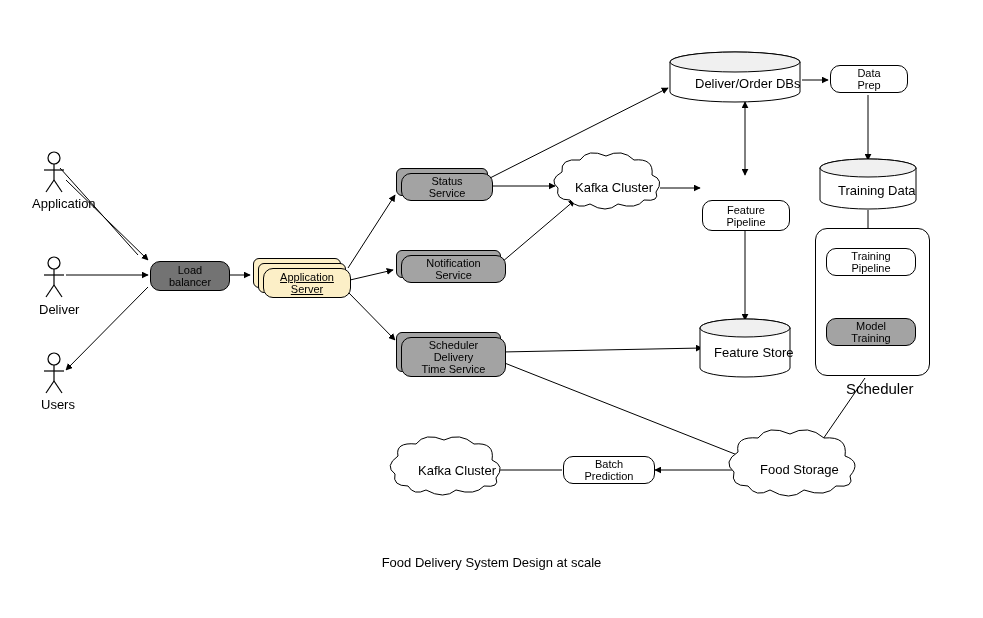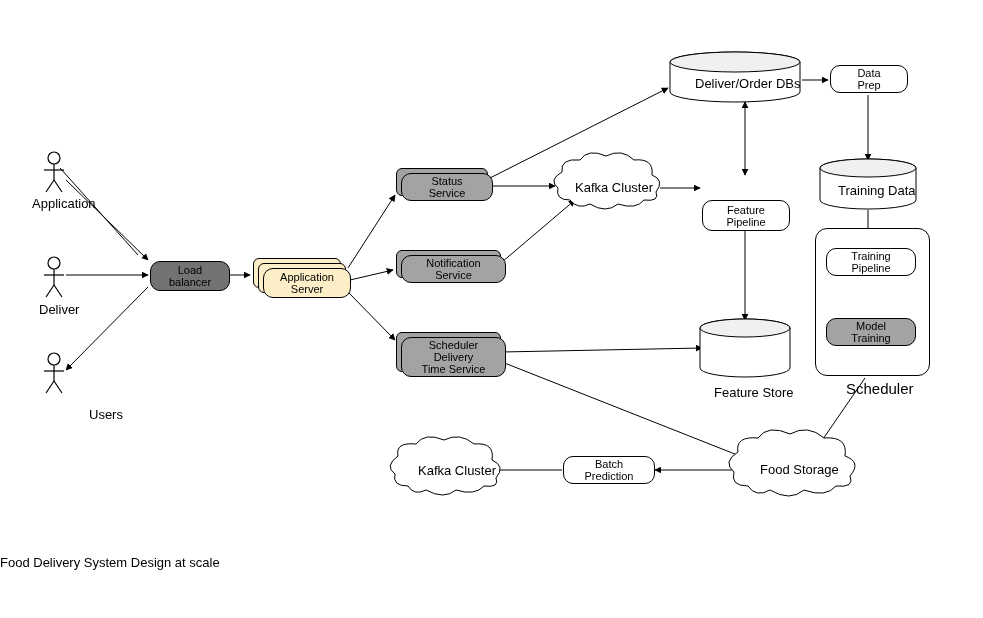--- a/index.html
+++ b/index.html
@@ -21,31 +21,32 @@
     border-radius: 10px;
     background: #fff;
     display: flex;
     align-items: center;
     justify-content: center;
     text-align: center;
     padding: 2px 16px;
     box-sizing: border-box;
   }
   .teal { background: #737373; }
-  .yellow { background: #FCEFC7; }
+  .yellow { background: #FCEFC7; text-decoration: underline; }
   .blue { background: #a3a3a3; }
   .label {
     position: absolute;
     font-size: 13px;
     text-align: center;
     white-space: nowrap;
   }
   .title {
     position: absolute;
     font-size: 13px;
+    text-align: center;
     left: 0;
     right: 0;
   }
   svg.overlay {
     position: absolute;
     top: 0; left: 0;
     width: 983px; height: 618px;
     pointer-events: none;
   }
   .stack-back {
@@ -160,21 +161,21 @@
       <path d="M 748 486 Q 730 486 734 472 Q 722 462 738 452 Q 735 436 758 438 Q 768 424 790 434 Q 808 424 824 438 Q 848 436 845 456 Q 862 462 850 476 Q 855 488 836 486 Q 826 498 804 490 Q 790 502 770 490 Q 756 498 748 486 Z"></path>
     </g>
 
     <g stroke="#000" fill="#fff">
       <path d="M 408 486 Q 392 486 395 474 Q 384 466 398 456 Q 395 442 416 444 Q 425 432 444 440 Q 460 432 474 444 Q 495 442 492 460 Q 506 466 496 478 Q 500 488 484 486 Q 475 496 456 490 Q 444 500 426 490 Q 414 496 408 486 Z"></path>
     </g>
   </svg>
 
   <div class="label" style="left:32px; top:196px;">Application</div>
   <div class="label" style="left:39px; top:302px;">Deliver</div>
-  <div class="label" style="left:41px; top:407px;margin-left:48px;">Users</div>
+  <div class="label" style="left:41px; top:397px;">Users</div>
 
   <div class="node teal" style="left:150px; top:261px; width:80px; height:30px;">
     <span>Load balancer</span>
   </div>
 
   <div class="stack-back yellow" style="left:253px; top:258px; width:88px; height:30px;"></div>
   <div class="stack-back yellow" style="left:258px; top:263px; width:88px; height:30px;"></div>
   <div class="node yellow" style="left:263px; top:268px; width:88px; height:30px;">
     <span>Application Server</span>
   </div>
@@ -194,21 +195,21 @@
     <span>Scheduler Delivery
 Time Service</span>
   </div>
 
   <div class="label" style="left:575px; top:180px;">Kafka Cluster</div>
   <div class="label" style="left:760px; top:462px;">Food Storage</div>
   <div class="label" style="left:418px; top:463px;">Kafka Cluster</div>
 
   <div class="label" style="left:695px; top:76px;">Deliver/Order DBs</div>
   <div class="label" style="left:838px; top:183px;">Training Data</div>
-  <div class="label" style="left:714px; top:345px;margin-top:40px;">Feature Store</div>
+  <div class="label" style="left:714px; top:345px;">Feature Store</div>
 
   <div class="node" style="left:830px; top:65px; width:78px; height:28px;">
     <span>Data Prep</span>
   </div>
 
   <div class="node" style="left:702px; top:176px; width:88px; height:31px;margin-top:24px;">
     <span>Feature Pipeline</span>
   </div>
 
   <div class="node" style="left:815px; top:228px; width:115px; height:148px; border-radius:12px; align-items:flex-start; justify-content:flex-start; padding:0;"></div>

